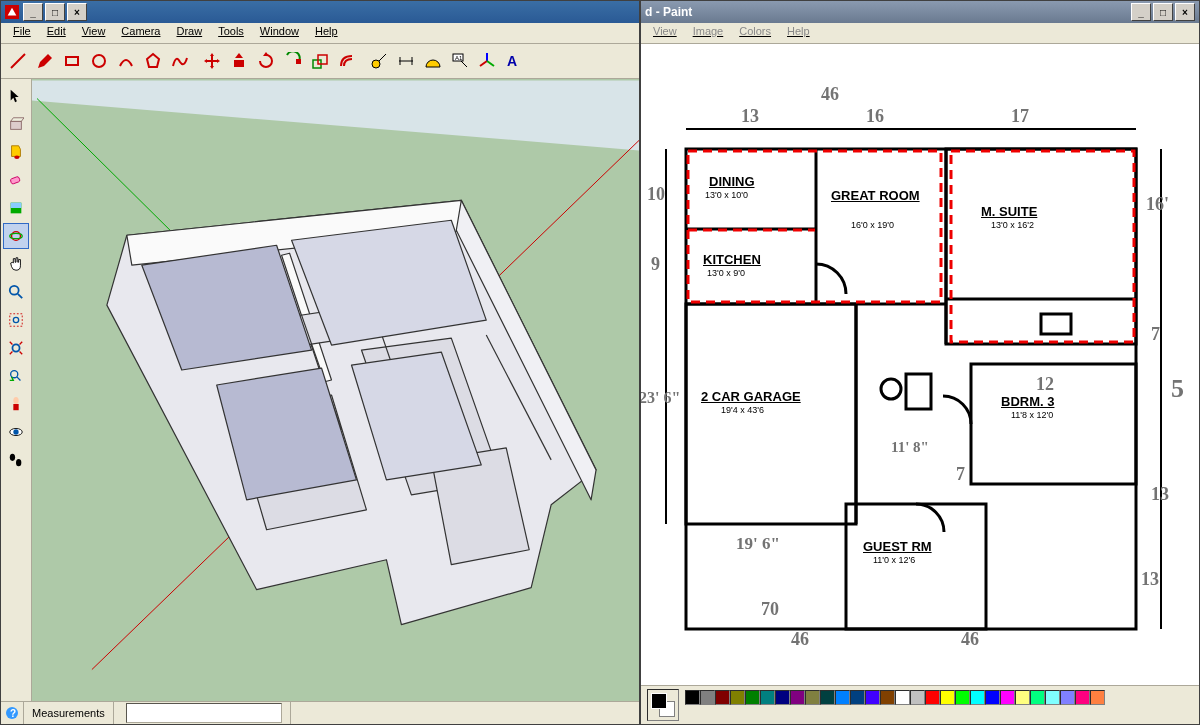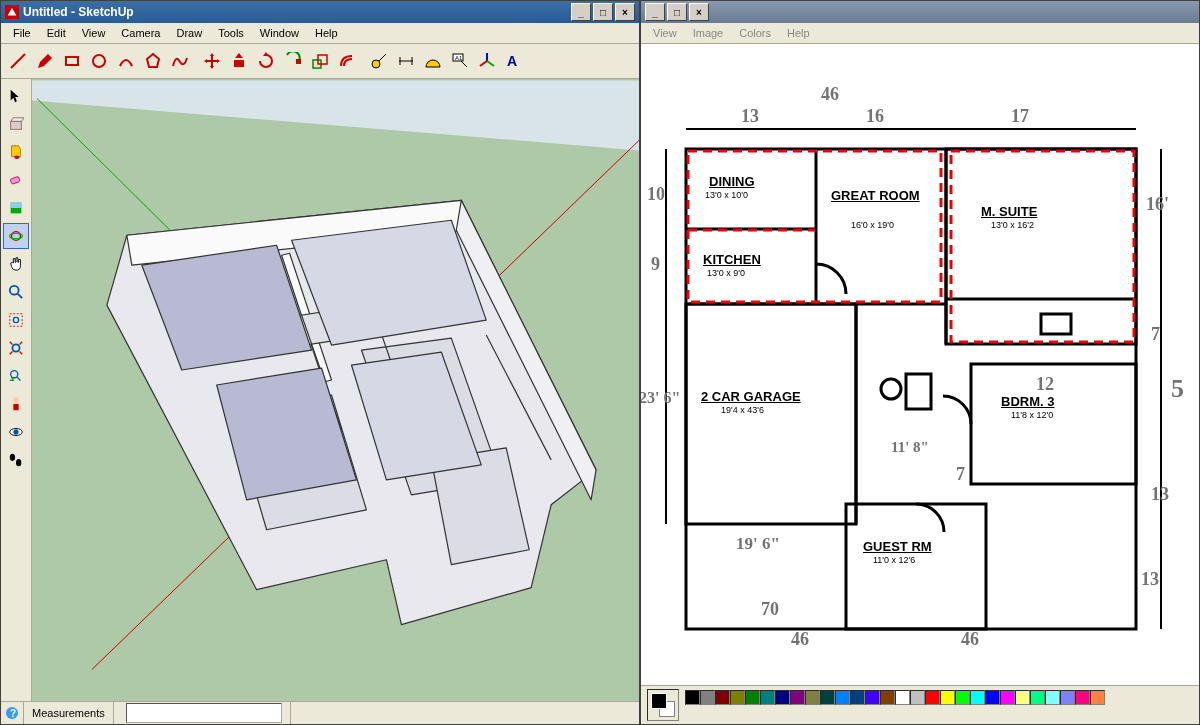--- a/index.html
+++ b/index.html
@@ -6,21 +6,21 @@
   .screen{width:1200px;height:725px;position:relative;display:flex;}
   .window{display:flex;flex-direction:column;border:1px solid #404040;box-sizing:border-box;background:#ece9d8;}
   .sketchup{width:640px;height:725px;}
   .paint{width:560px;height:725px;}
   .titlebar{height:22px;background:linear-gradient(#3a6ea5,#2a5a95);color:#fff;display:flex;align-items:center;padding:0 4px;font-weight:bold;font-size:12px;}
   .titlebar.inactive{background:linear-gradient(#8a9ab0,#6a7a90);}
   .title-icon{width:14px;height:14px;margin-right:4px;}
   .title-text{flex:1;}
   .win-btns{display:flex;gap:2px;}
   .win-btn{width:18px;height:16px;background:#d4d0c8;border:1px solid #fff;border-right-color:#404040;border-bottom-color:#404040;font-size:10px;display:flex;align-items:center;justify-content:center;cursor:default;color:#000;}
-  .menubar{height:20px;background:#ece9d8;display:flex;align-items:center;padding:0 4px;border-bottom:1px solid #aca899;}
+  .menubar{height:20px;background:#ece9d8;display:flex;align-items:flex-start;padding:0 4px;border-bottom:1px solid #aca899;text-decoration:underline;}
   .menubar span{padding:2px 8px;cursor:default;}
   .toolbar{height:30px;background:#ece9d8;display:flex;align-items:center;padding:2px 4px;gap:1px;border-bottom:1px solid #aca899;}
   .tb{width:24px;height:24px;display:flex;align-items:center;justify-content:center;border:1px solid transparent;cursor:default;}
   .tb.sep{width:4px;border:none;}
   .tb svg{width:18px;height:18px;}
   .workarea{flex:1;display:flex;overflow:hidden;}
   .ltoolbar{width:30px;background:#ece9d8;display:flex;flex-direction:column;align-items:center;padding-top:4px;gap:2px;border-right:1px solid #aca899;}
   .lt{width:24px;height:24px;display:flex;align-items:center;justify-content:center;border:1px solid transparent;cursor:default;}
   .lt.active{border:1px solid #316ac5;background:#c1d2ee;}
   .viewport{flex:1;background:#aec9a8;position:relative;overflow:hidden;}
@@ -45,21 +45,20 @@
 <body>
 
 <div class="screen">
 
 <div class="window sketchup">
   <div class="titlebar">
     <svg class="title-icon" viewBox="0 0 16 16">
           <rect width="16" height="16" fill="#c00"></rect>
           <path d="M3 12 L8 3 L13 12 Z" fill="#fff"></path>
         </svg>
-    <span class="title-text">Untitled - SketchUp</span>
     <div class="win-btns">
       <div class="win-btn">_</div>
       <div class="win-btn">□</div>
       <div class="win-btn">×</div>
     </div>
   </div>
 
   <div class="menubar">
     <span>File</span>
     <span>Edit</span>
@@ -313,20 +312,21 @@
     </div>
     <div class="status-seg">Measurements</div>
     <div class="status-seg">
           <input class="meas-input" style="">
         </div>
   </div>
 </div>
 
 <div class="window paint">
   <div class="titlebar inactive">
+    <span class="title-text">d - Paint</span>
     <div class="win-btns">
       <div class="win-btn">_</div>
       <div class="win-btn">□</div>
       <div class="win-btn">×</div>
     </div>
   </div>
   <div class="menubar">
     <span>View</span>
     <span>Image</span>
     <span>Colors</span>

